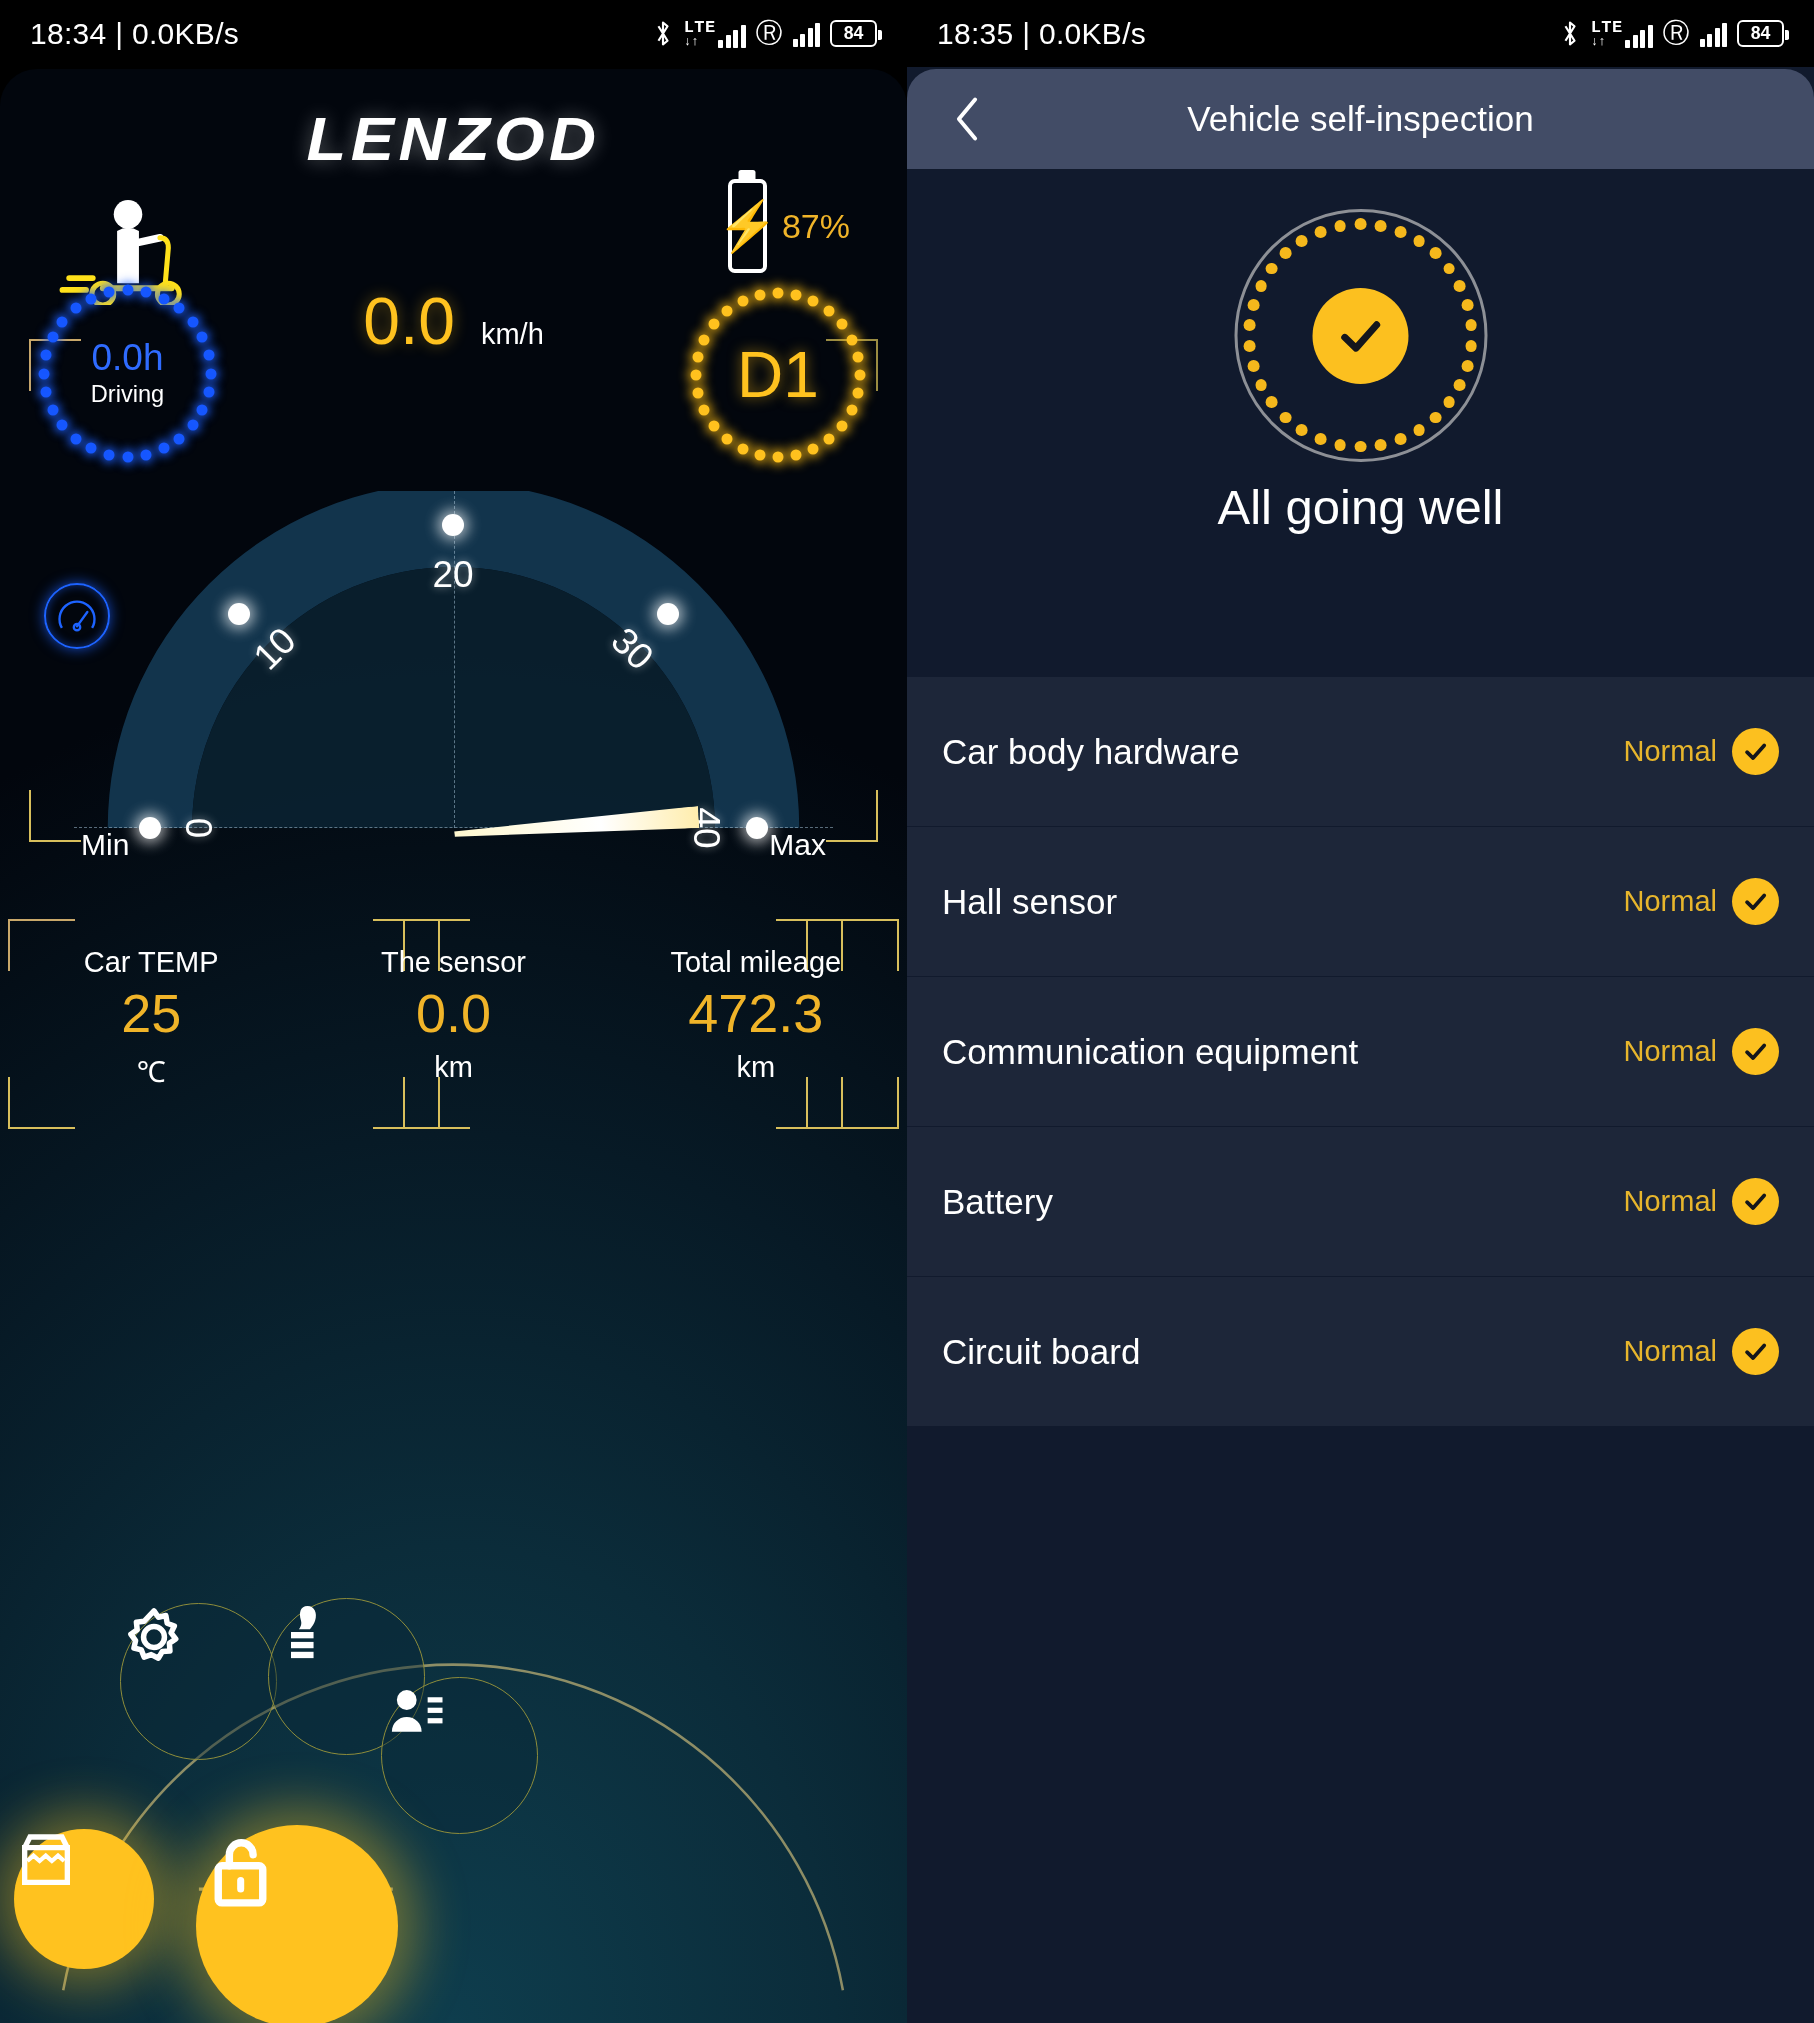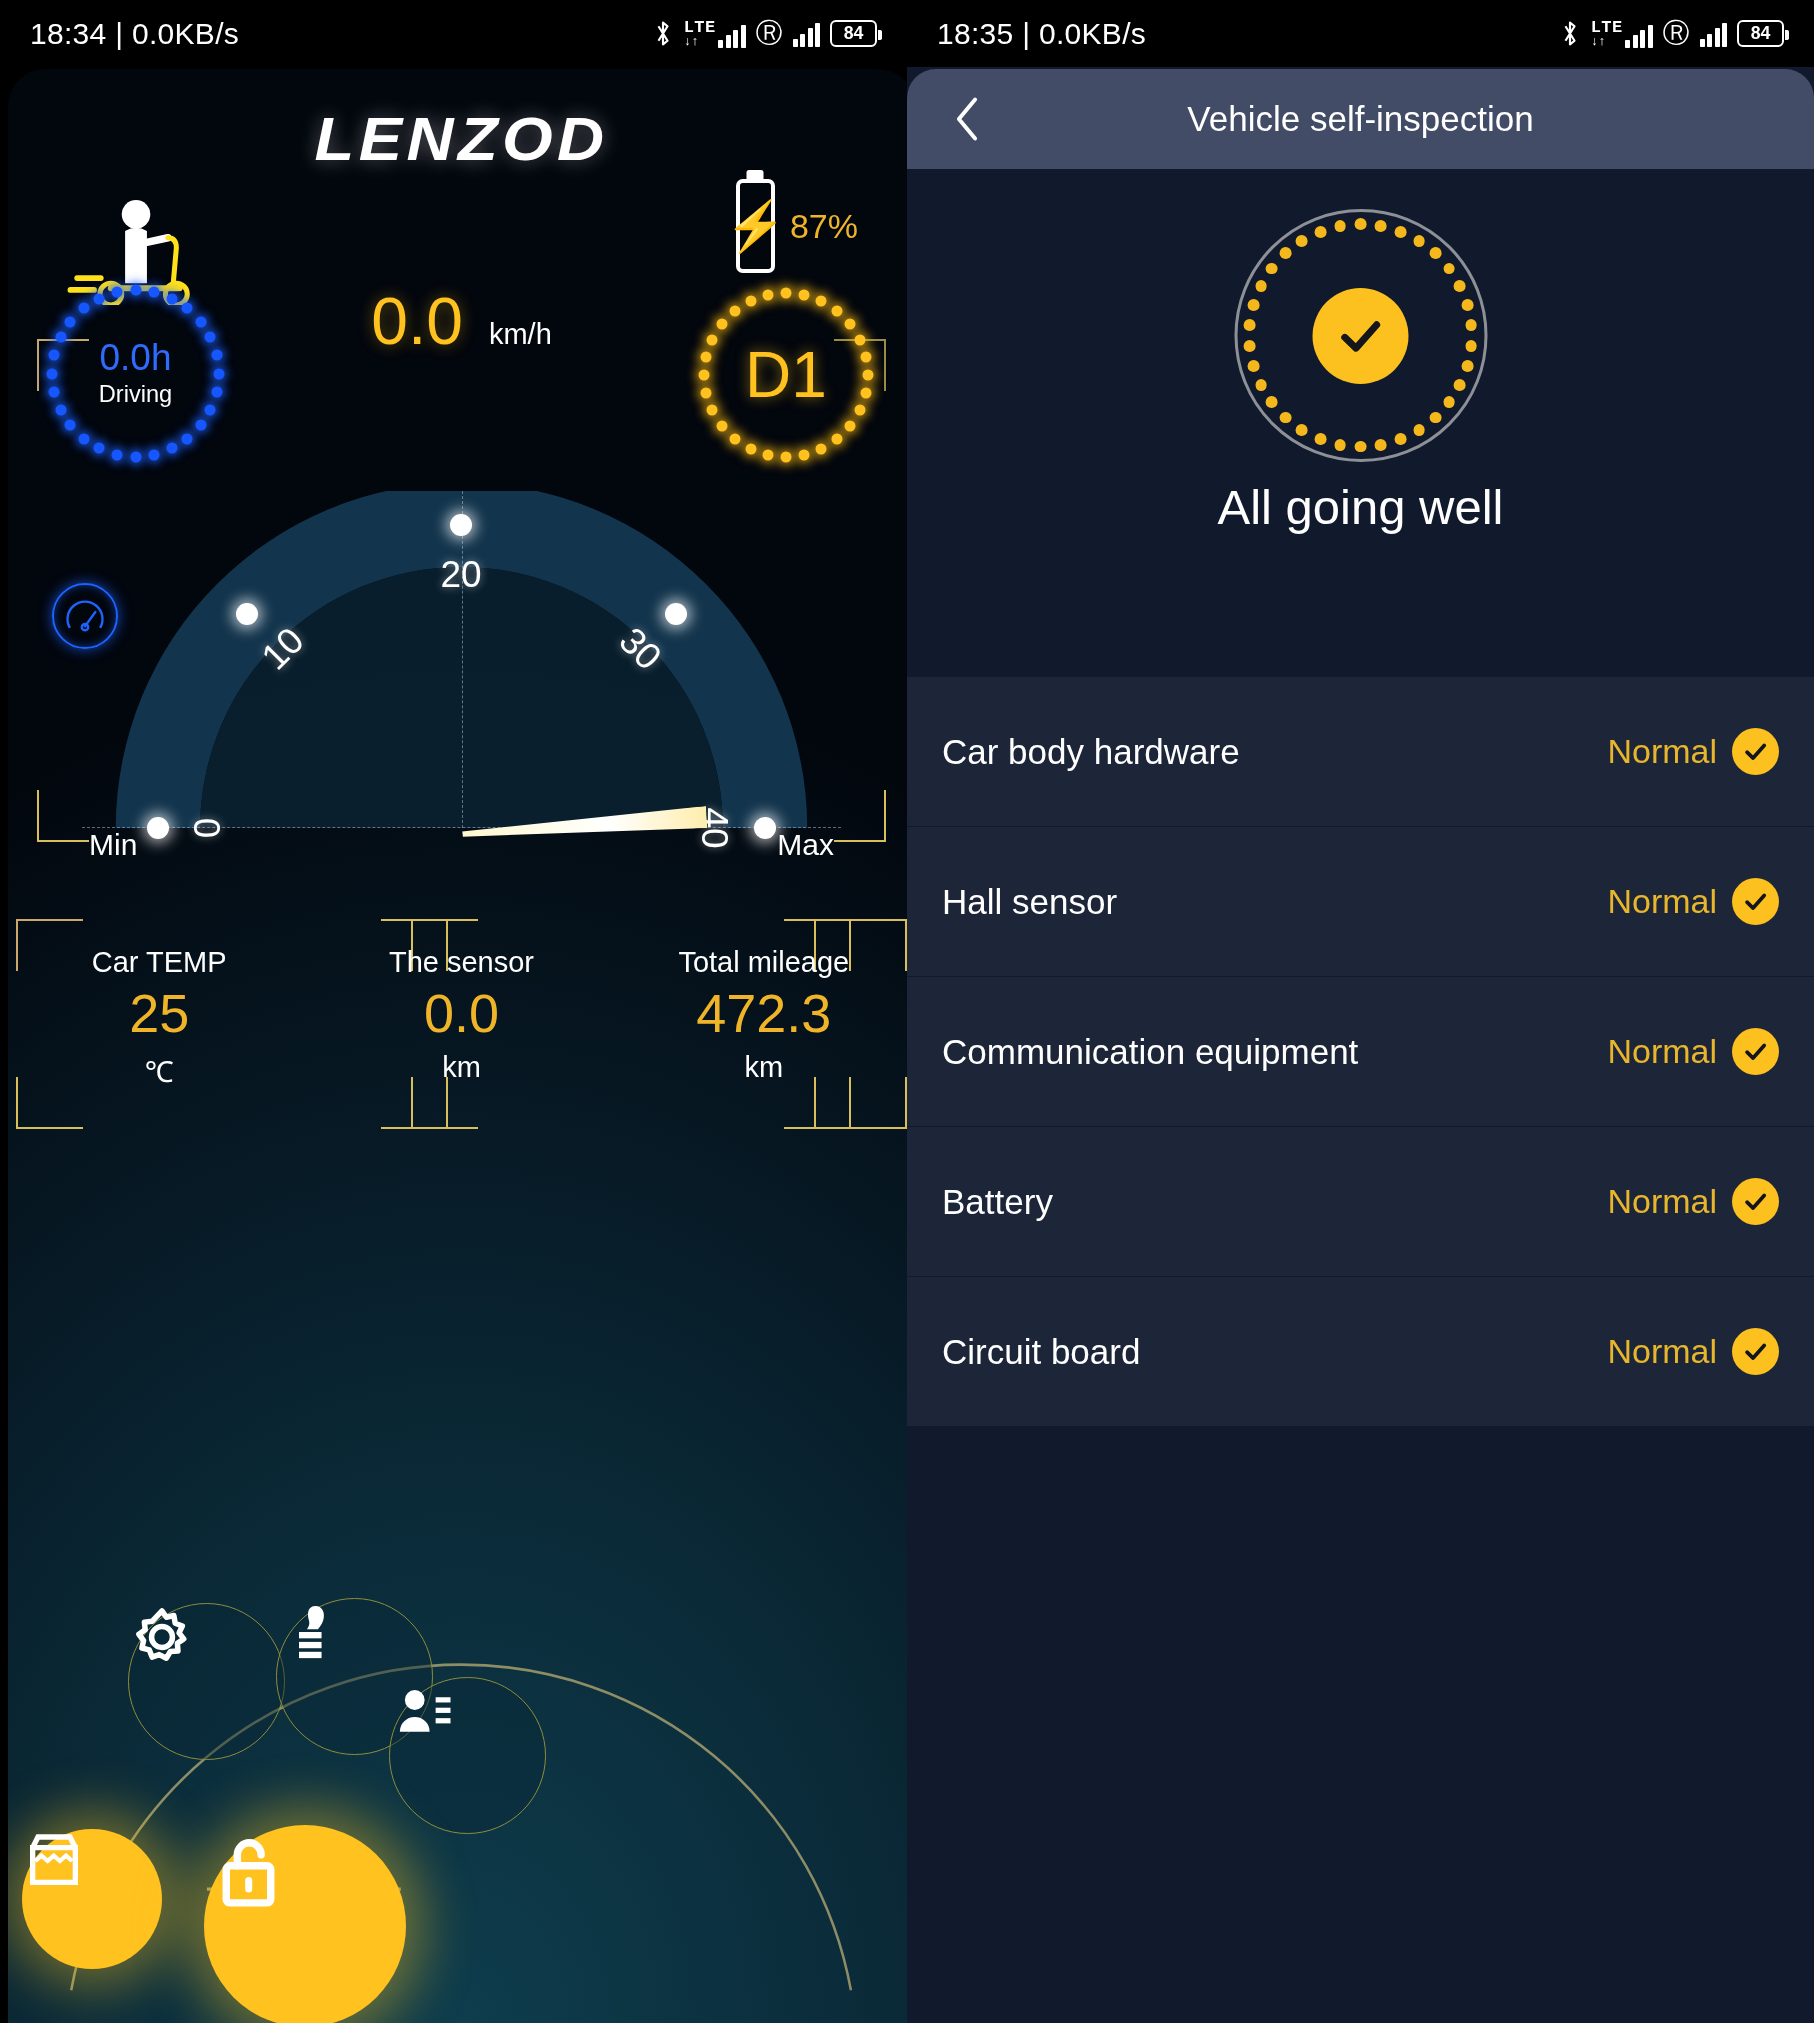--- a/index.html
+++ b/index.html
@@ -38,21 +38,21 @@
     background:#fff; border-radius:0 1.7px 1.7px 0;
   }
   .batt span{ color:#fff; font-size:17.7px; font-weight:700; }
 
   
   .left{
     position:relative; width:907px; height:2024px; overflow:hidden;
     background:#000;
   }
   .left-card{
-    position:absolute; top:69px; left:8px; width:907px; height:1955px;
+    position:absolute; top:69px; left:0; width:907px; height:1955px;
     border-radius:37px 37px 0 0; overflow:hidden;
     background:
       radial-gradient(120% 70% at 50% 100%, #0e3d4d 0%, #0b2c3a 35%, #071a26 65%, #02060d 100%),
       linear-gradient(180deg,#01040a 0%, #041018 30%, #07232f 65%, #0b3343 100%);
   }
   .logo{
     position:absolute; top:34px; left:0; width:100%; text-align:center;
     color:#fff; font-size:62px; font-weight:700; font-style:italic;
     letter-spacing:4.2px; text-shadow:0 0 18.6px rgba(255,255,255,.35);
     transform:scaleX(1.05);
@@ -161,21 +161,21 @@
   .redetect{ position:absolute; top:393px; left:50%; transform:translateX(-50%);
              padding:0 47px; height:69px; line-height:66px; border:1.7px solid #cfd5de;
              border-radius:35px; color:#fff; font-size:29px; background:transparent; }
 
   .r-list{ position:absolute; top:508px; left:0; width:100%; }
   .r-row{ height:150px; background:#1d2639; display:flex; align-items:center;
           justify-content:space-between; padding:0 35px;
           border-bottom:0.8px solid #111a2d; }
   .r-row .name{ color:#fff; font-size:35px; }
   .r-row .rt{ display:flex; align-items:center; gap:15px; }
-  .r-row .stat-txt{ color:#e8b62c; font-size:34px; }
+  .r-row .stat-txt{ color:#e8b62c; font-size:29px; }
   .r-badge{ width:47px; height:47px; border-radius:50%; background:#fcc01f;
             display:flex; align-items:center; justify-content:center; }
 </style>
 </head>
 <body>
 
 <div class="screen">
 
   <div class="left">
 

